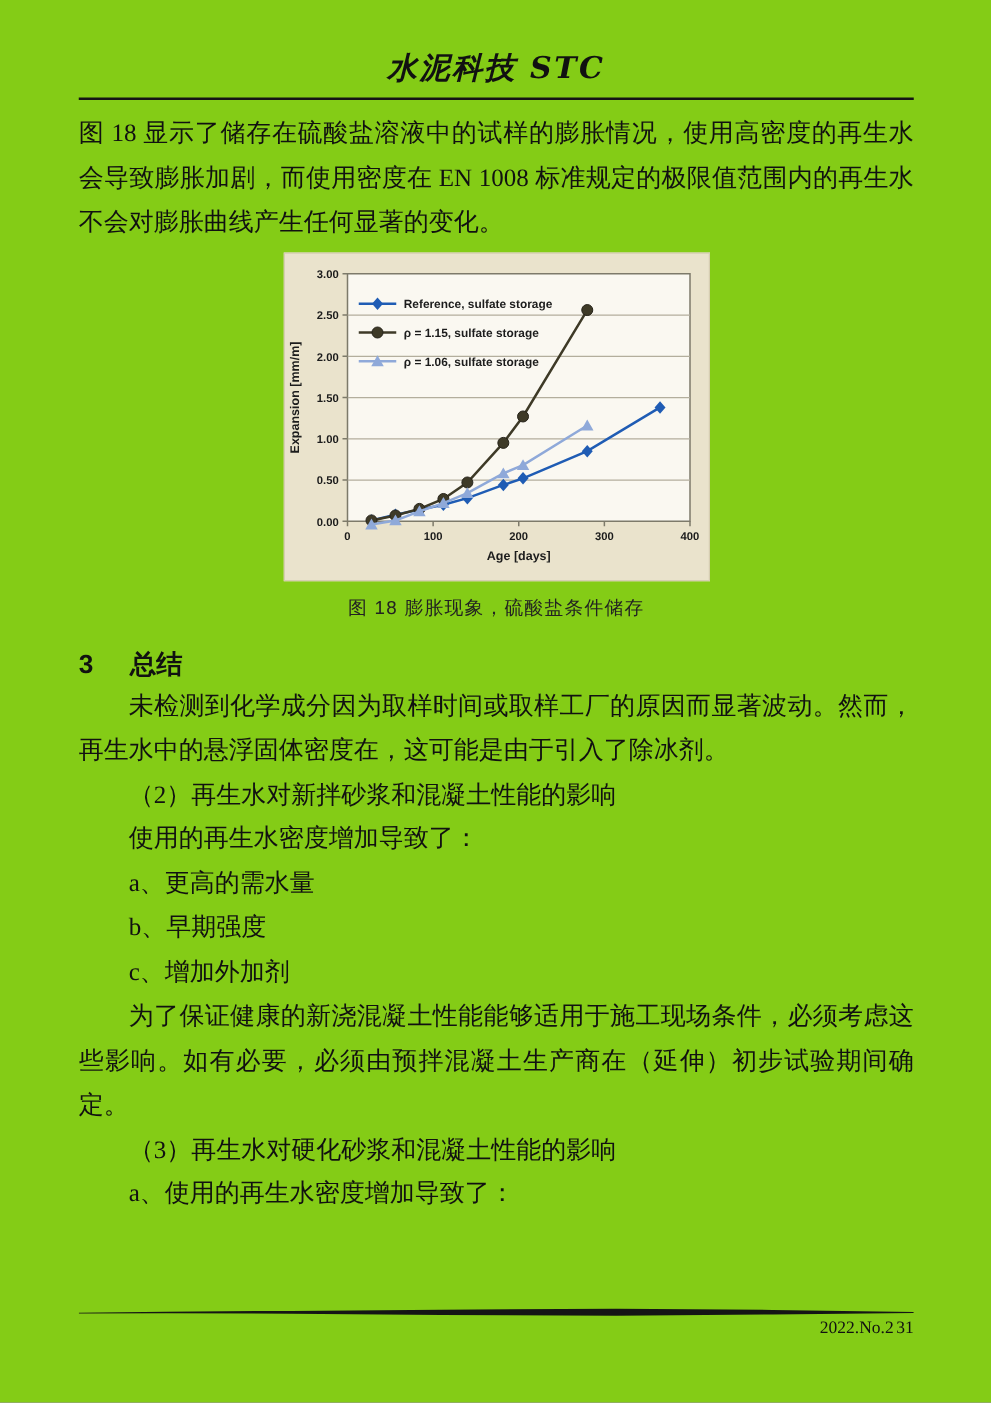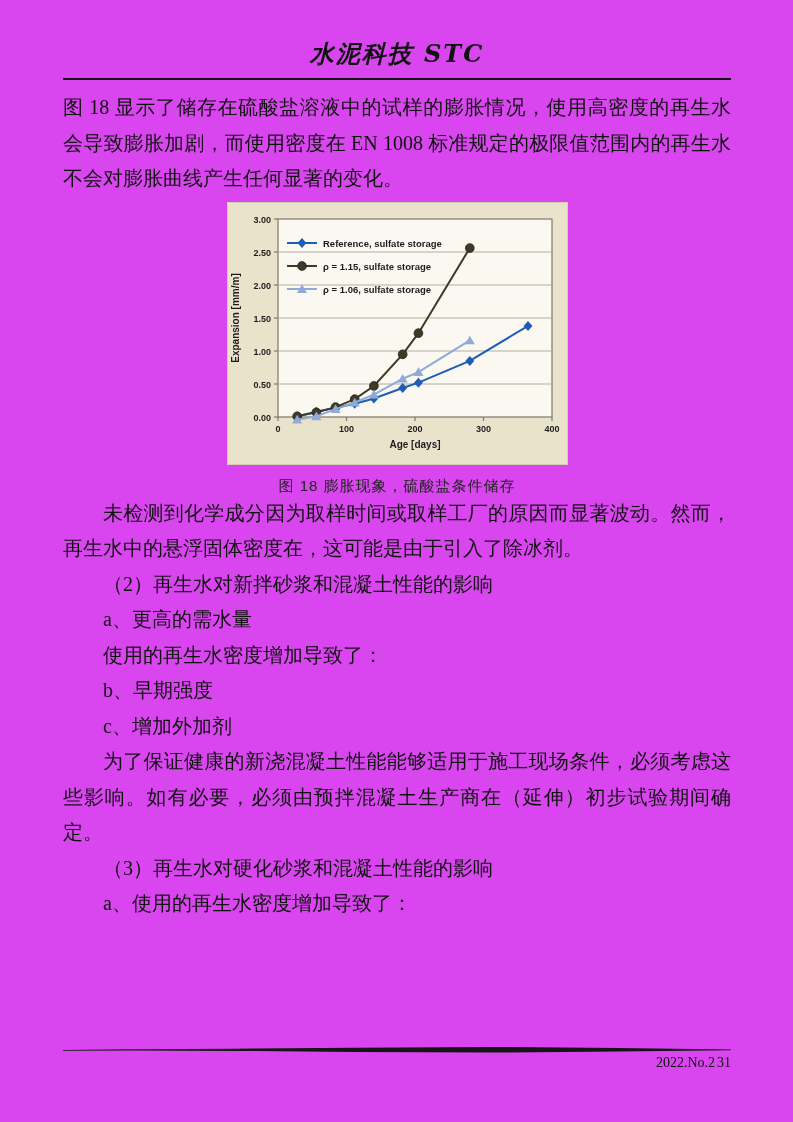--- a/index.html
+++ b/index.html
@@ -1,20 +1,20 @@
 <!DOCTYPE html>
 <html><head>
 <meta charset="utf-8">
 <style>
   html,body{margin:0;padding:0;background:#9a9a9a;}
   .page{
     position:relative;
     width:793px;height:1122px;
     margin:0 auto;
-    background:#d946ef;
+    background:#84cc16;
     font-family:"Liberation Serif", serif;
     color:#111;
     overflow:hidden;
   }
   .header{
     margin:0 62px 0 63px;
     padding-top:38px;
     padding-bottom:8px;
     text-align:center;
     border-bottom:2.5px solid #151515;
@@ -179,27 +179,28 @@
             <text x="95" y="66.5" font-size="9.5" font-weight="600" fill="#1c1c1c">ρ = 1.15, sulfate storage</text>
             <g>
               <line x1="59" y1="86" x2="89" y2="86" stroke="#8fa9d9" stroke-width="2"></line>
               <path d="M 74 81.2 L 79 89.9 L 69 89.9 Z" fill="#8fa9d9"></path>
             </g>
             <text x="95" y="89.5" font-size="9.5" font-weight="600" fill="#1c1c1c">ρ = 1.06, sulfate storage</text>
           </svg></div>
       <div class="figure-caption">图 18 膨胀现象，硫酸盐条件储存</div>
     </div>
 
+    <h2 class="section-heading"><span class="sec-num">3</span><span>总结</span></h2>
 
 
 
     <p class="para indent">未检测到化学成分因为取样时间或取样工厂的原因而显著波动。然而，再生水中的悬浮固体密度在，这可能是由于引入了除冰剂。</p>
     <p class="para indent">（2）再生水对新拌砂浆和混凝土性能的影响</p>
+    <p class="para indent">使用的再生水密度增加导致了：</p>
     <p class="para indent">a、更高的需水量</p>
-    <p class="para indent">使用的再生水密度增加导致了：</p>
     <p class="para indent">b、早期强度</p>
     <p class="para indent">c、增加外加剂</p>
     <p class="para indent">为了保证健康的新浇混凝土性能能够适用于施工现场条件，必须考虑这些影响。如有必要，必须由预拌混凝土生产商在（延伸）初步试验期间确定。</p>
     <p class="para indent">（3）再生水对硬化砂浆和混凝土性能的影响</p>
     <p class="para indent">a、使用的再生水密度增加导致了：</p>
   </div>
 
   <div class="footer">
     <svg class="footer-rule" viewBox="0 0 668 9" preserveAspectRatio="none">
       <polygon fill="#151515" points="0,4.1 70,3.3 170,2.7 290,1.7 430,0.9 555,1.9 668,3.5 668,4.3 555,5.5 430,6.6 290,5.9 170,4.9 70,4.5 0,4.7"></polygon>

